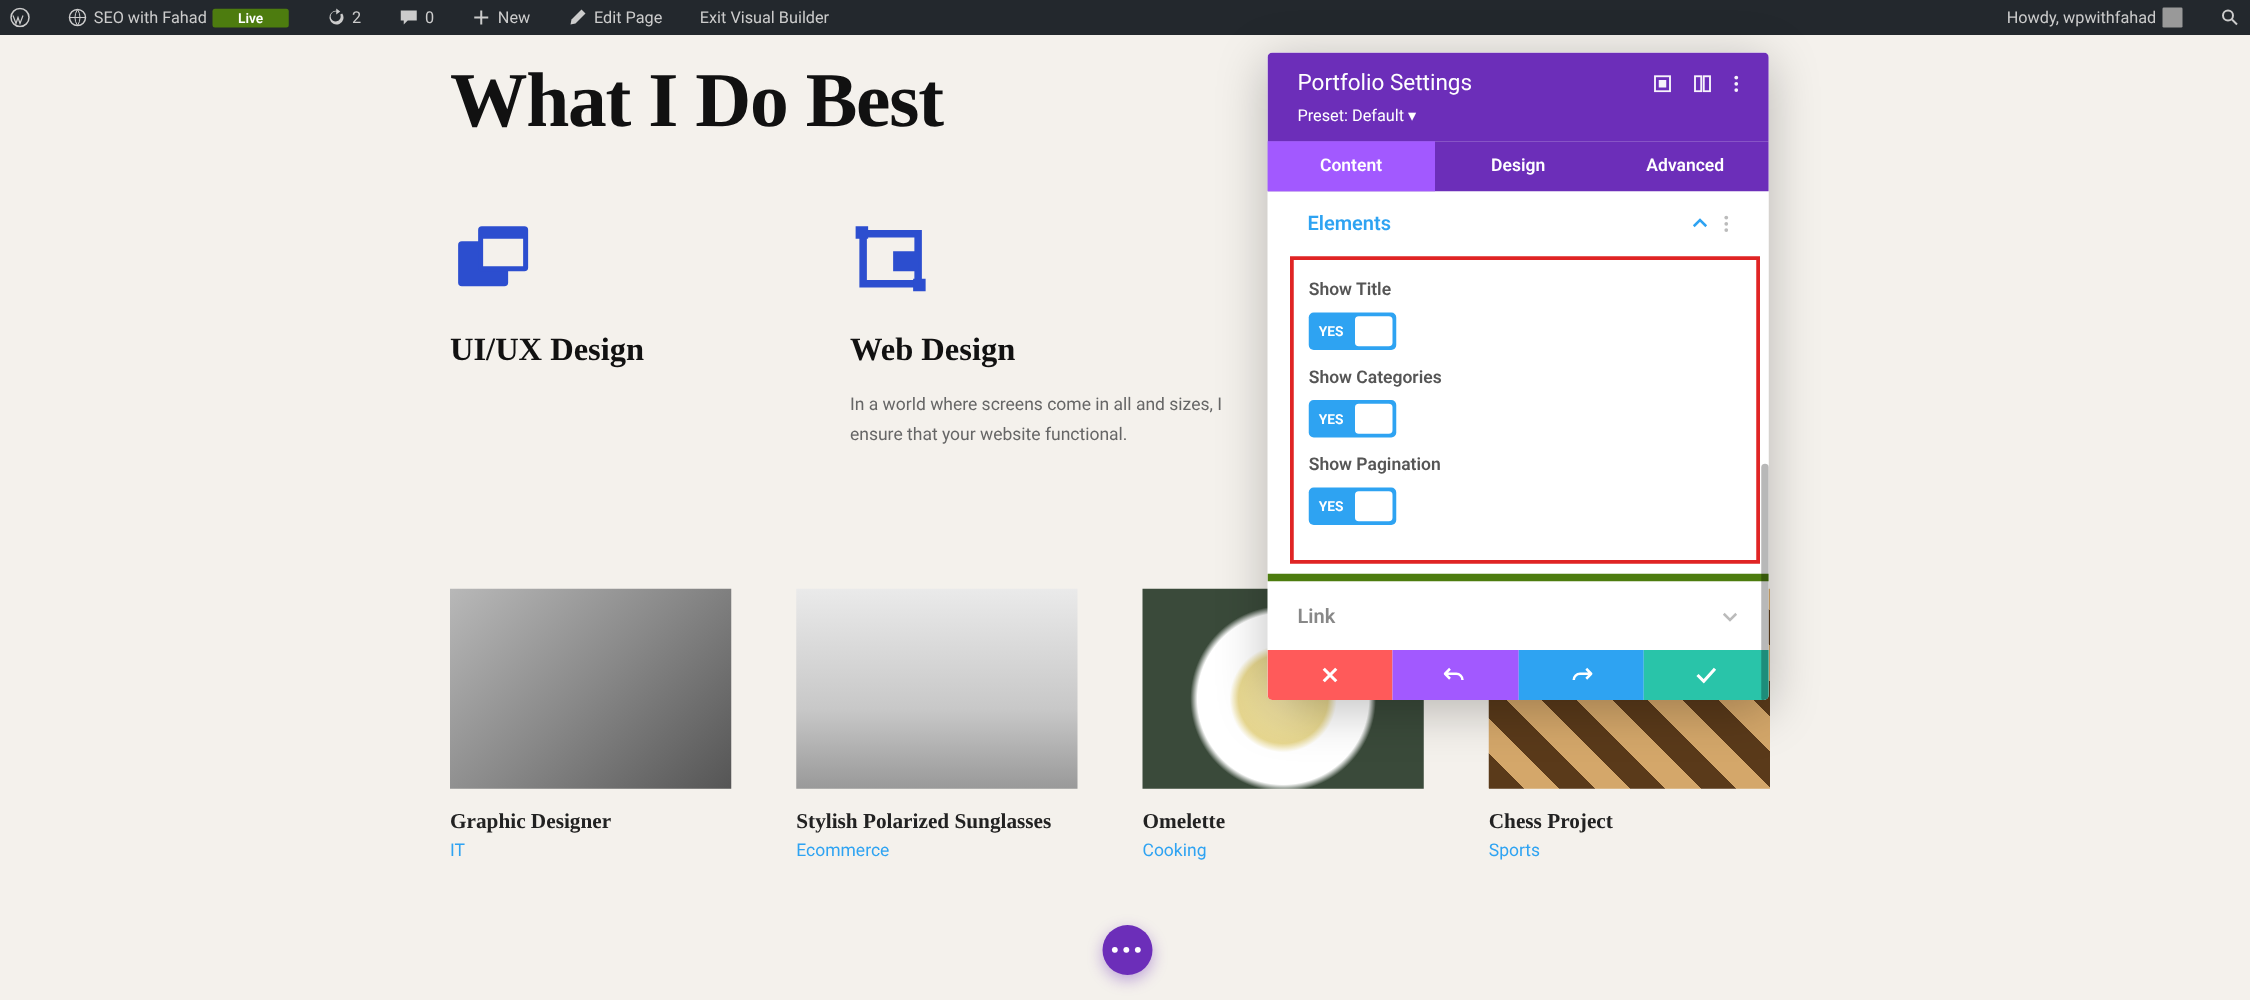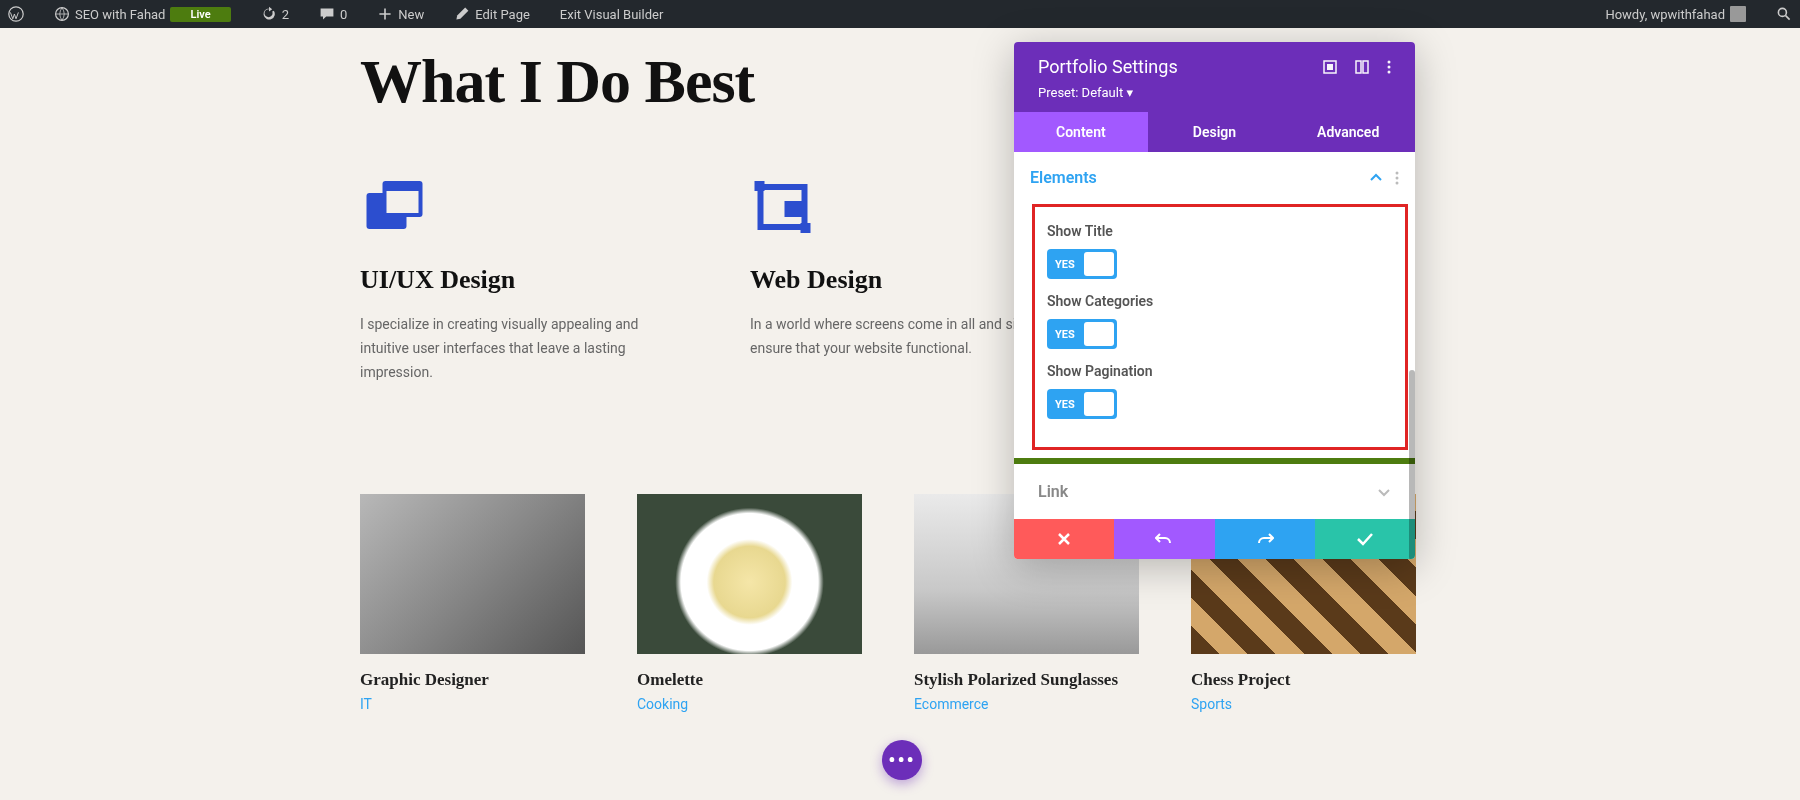--- a/index.html
+++ b/index.html
@@ -5,21 +5,21 @@
 *{box-sizing:border-box;margin:0;padding:0}
 body{font-family:-apple-system,BlinkMacSystemFont,"Segoe UI",Roboto,sans-serif;background:#f4f1ec;width:1800px;height:800px;overflow:hidden;position:relative}
 .adminbar{background:#23282d;color:#ccc;height:28px;display:flex;align-items:center;justify-content:space-between;font-size:13px;padding:0 8px}
 .adminbar-left,.adminbar-right{display:flex;align-items:center;gap:30px}
 .adminbar-item{display:flex;align-items:center;gap:5px;cursor:pointer}
 .live-badge{background:#4d7c0f;color:#fff;padding:1px 20px;border-radius:2px;font-size:11px;font-weight:600}
 .wp-icon{width:16px;height:16px;fill:#ccc}
 .avatar{width:16px;height:16px;background:#999;border-radius:1px}
 .page-content{padding:0 0 0 0}
 .heading{font-family:Georgia,serif;font-size:62px;font-weight:700;color:#111;margin:18px 0 0 360px;letter-spacing:-1px}
-.features{display:flex;gap:70px;margin:60px 0 0 360px}
+.features{display:flex;margin:60px 0 0 360px}
 .feature{width:320px}
 .feature-icon{width:65px;height:60px;margin-bottom:28px}
 .feature-title{font-family:Georgia,serif;font-size:26px;font-weight:700;color:#111;margin-bottom:18px}
 .feature-desc{font-size:14px;color:#666;line-height:1.7}
 .portfolio-grid{display:flex;gap:52px;margin:110px 0 0 360px}
 .portfolio-item{width:225px}
 .portfolio-img{width:225px;height:160px;background:#ccc;display:flex;align-items:center;justify-content:center;overflow:hidden}
 .portfolio-title{font-family:Georgia,serif;font-size:17px;font-weight:700;color:#222;margin-top:16px}
 .portfolio-cat{font-size:14px;color:#2ea3f2;margin-top:6px;cursor:pointer}
 .fab{position:absolute;left:882px;top:740px;width:40px;height:40px;background:#6c2eb9;border-radius:50%;display:flex;align-items:center;justify-content:center;color:#fff;font-size:20px;font-weight:bold;letter-spacing:2px;box-shadow:0 4px 12px rgba(108,46,185,.4);cursor:pointer}
@@ -27,21 +27,21 @@
 .panel-header{background:#6c2eb9;color:#fff;padding:14px 24px 12px}
 .panel-title-row{display:flex;align-items:center;justify-content:space-between}
 .panel-title{font-size:18px;font-weight:400}
 .panel-icons{display:flex;gap:18px;align-items:center}
 .panel-icon{cursor:pointer;opacity:.95}
 .panel-preset{font-size:13px;margin-top:8px;cursor:pointer}
 .panel-tabs{display:flex;background:#6c2eb9}
 .tab{flex:1;text-align:center;padding:12px 0;color:#fff;font-size:14px;font-weight:600;cursor:pointer}
 .tab.active{background:#a259ff}
 .panel-body{padding:0}
-.section-header{display:flex;align-items:center;justify-content:space-between;padding:16px 16px;border-bottom:1px solid transparent}
+.section-header{display:flex;align-items:center;justify-content:space-between;padding:16px 32px;border-bottom:1px solid transparent}
 .section-title{color:#2ea3f2;font-size:16px;font-weight:600}
 .section-icons{display:flex;gap:12px;align-items:center;color:#bbb}
 .elements-box{border:3px solid #e02424;margin:0 7px 8px 18px;padding:8px 12px 14px}
 .option-row{margin:8px 0 14px}
 .option-label{font-size:14px;color:#555;font-weight:600;margin-bottom:10px}
 .toggle{width:70px;height:30px;background:#2ea3f2;border-radius:4px;display:flex;align-items:center;font-size:11px;color:#fff;font-weight:700;padding:0 8px;position:relative;cursor:pointer}
 .toggle-handle{position:absolute;right:3px;top:3px;width:30px;height:24px;background:#fff;border-radius:3px}
 .link-section{display:flex;align-items:center;justify-content:space-between;padding:18px 24px;border-top:6px solid #4d7c0f}
 .link-title{color:#888;font-size:16px;font-weight:600}
 .panel-footer{display:flex}
@@ -121,21 +121,20 @@
   <h1 class="heading">What I Do Best</h1>
 
   <div class="features">
     <div class="feature">
       <svg class="feature-icon" viewBox="0 0 64 60">
           <rect x="6" y="16" width="40" height="36" rx="3" fill="#2c4ecf"></rect>
           <rect x="22" y="4" width="40" height="36" rx="3" fill="#2c4ecf"></rect>
           <rect x="26" y="14" width="32" height="22" fill="#f4f1ec"></rect>
         </svg>
       <h3 class="feature-title">UI/UX Design</h3>
-      <p class="feature-desc">I specialize in creating visually appealing and intuitive user interfaces that leave a lasting impression.</p>
     </div>
     <div class="feature">
       <svg class="feature-icon" viewBox="0 0 64 60">
           <rect x="10" y="10" width="44" height="40" fill="none" stroke="#2c4ecf" stroke-width="6"></rect>
           <rect x="4" y="4" width="10" height="10" fill="#2c4ecf"></rect>
           <rect x="50" y="46" width="10" height="10" fill="#2c4ecf"></rect>
           <rect x="34" y="24" width="20" height="16" fill="#2c4ecf"></rect>
         </svg>
       <h3 class="feature-title">Web Design</h3>
       <p class="feature-desc">In a world where screens come in all and sizes, I ensure that your website functional.</p>
@@ -146,28 +145,28 @@
     </div>
   </div>
 
   <div class="portfolio-grid">
     <div class="portfolio-item">
       <div class="portfolio-img img-laptop"></div>
       <div class="portfolio-title">Graphic Designer</div>
       <div class="portfolio-cat">IT</div>
     </div>
     <div class="portfolio-item">
+      <div class="portfolio-img img-glasses"></div>
+      <div class="portfolio-title">Stylish Polarized Sunglasses</div>
+      <div class="portfolio-cat">Ecommerce</div>
+    </div>
+    <div class="portfolio-item">
       <div class="portfolio-img img-omelette"></div>
       <div class="portfolio-title">Omelette</div>
       <div class="portfolio-cat">Cooking</div>
-    </div>
-    <div class="portfolio-item">
-      <div class="portfolio-img img-glasses"></div>
-      <div class="portfolio-title">Stylish Polarized Sunglasses</div>
-      <div class="portfolio-cat">Ecommerce</div>
     </div>
     <div class="portfolio-item">
       <div class="portfolio-img img-chess"></div>
       <div class="portfolio-title">Chess Project</div>
       <div class="portfolio-cat">Sports</div>
     </div>
   </div>
 </div>
 
 <div class="fab">

